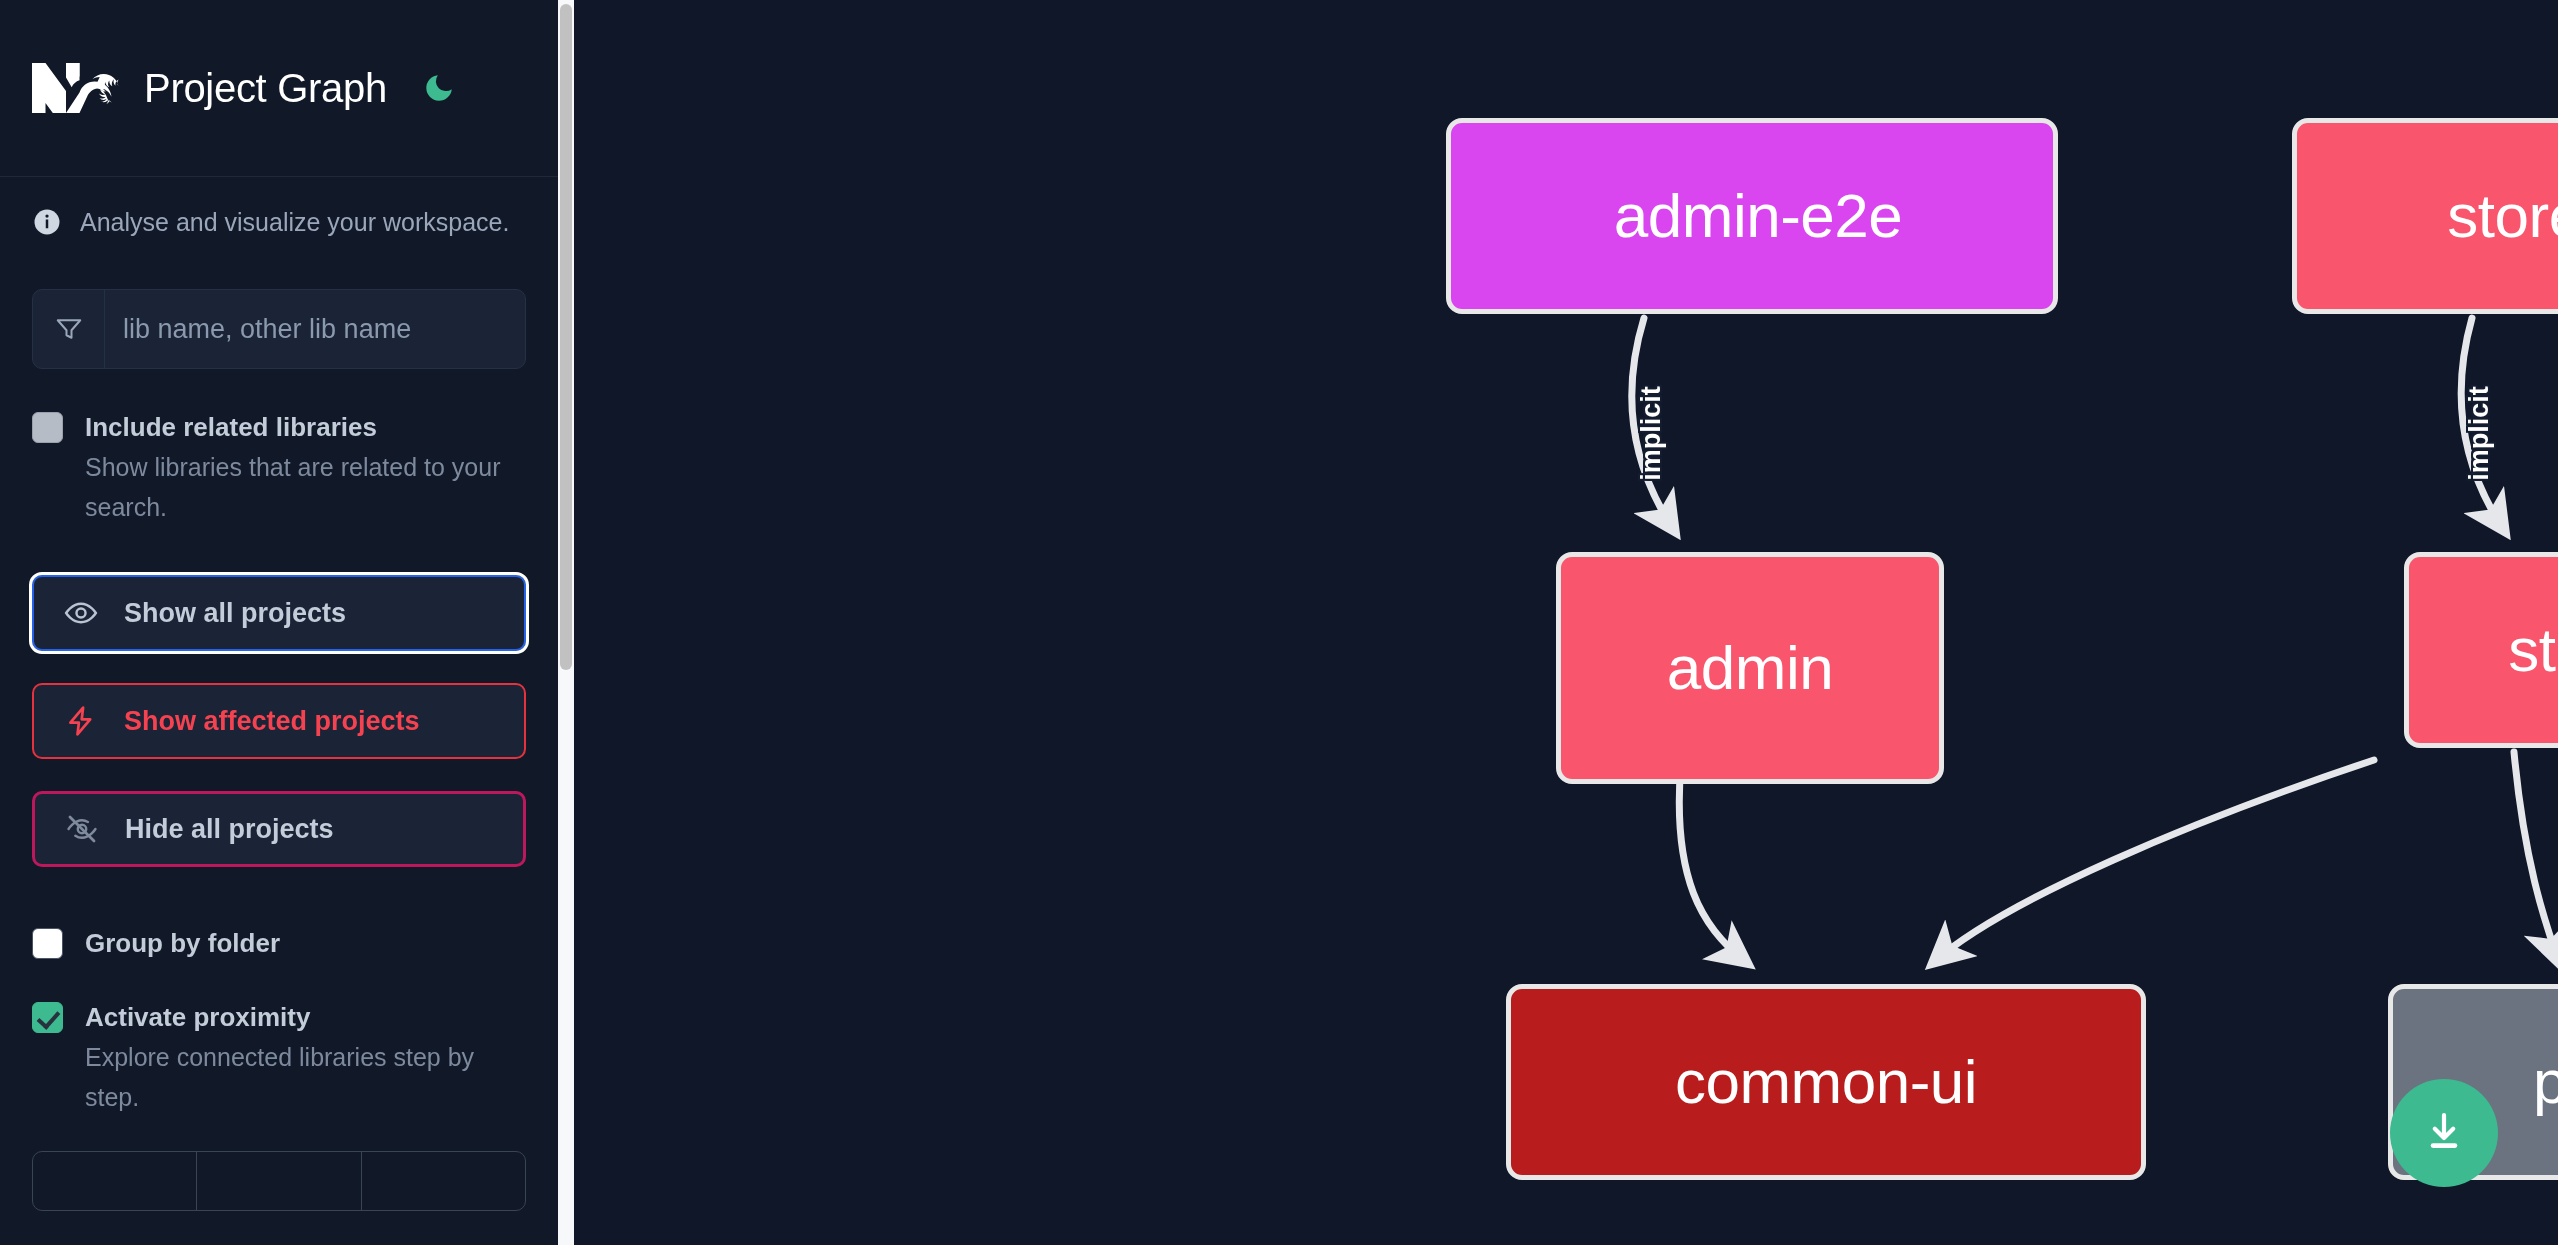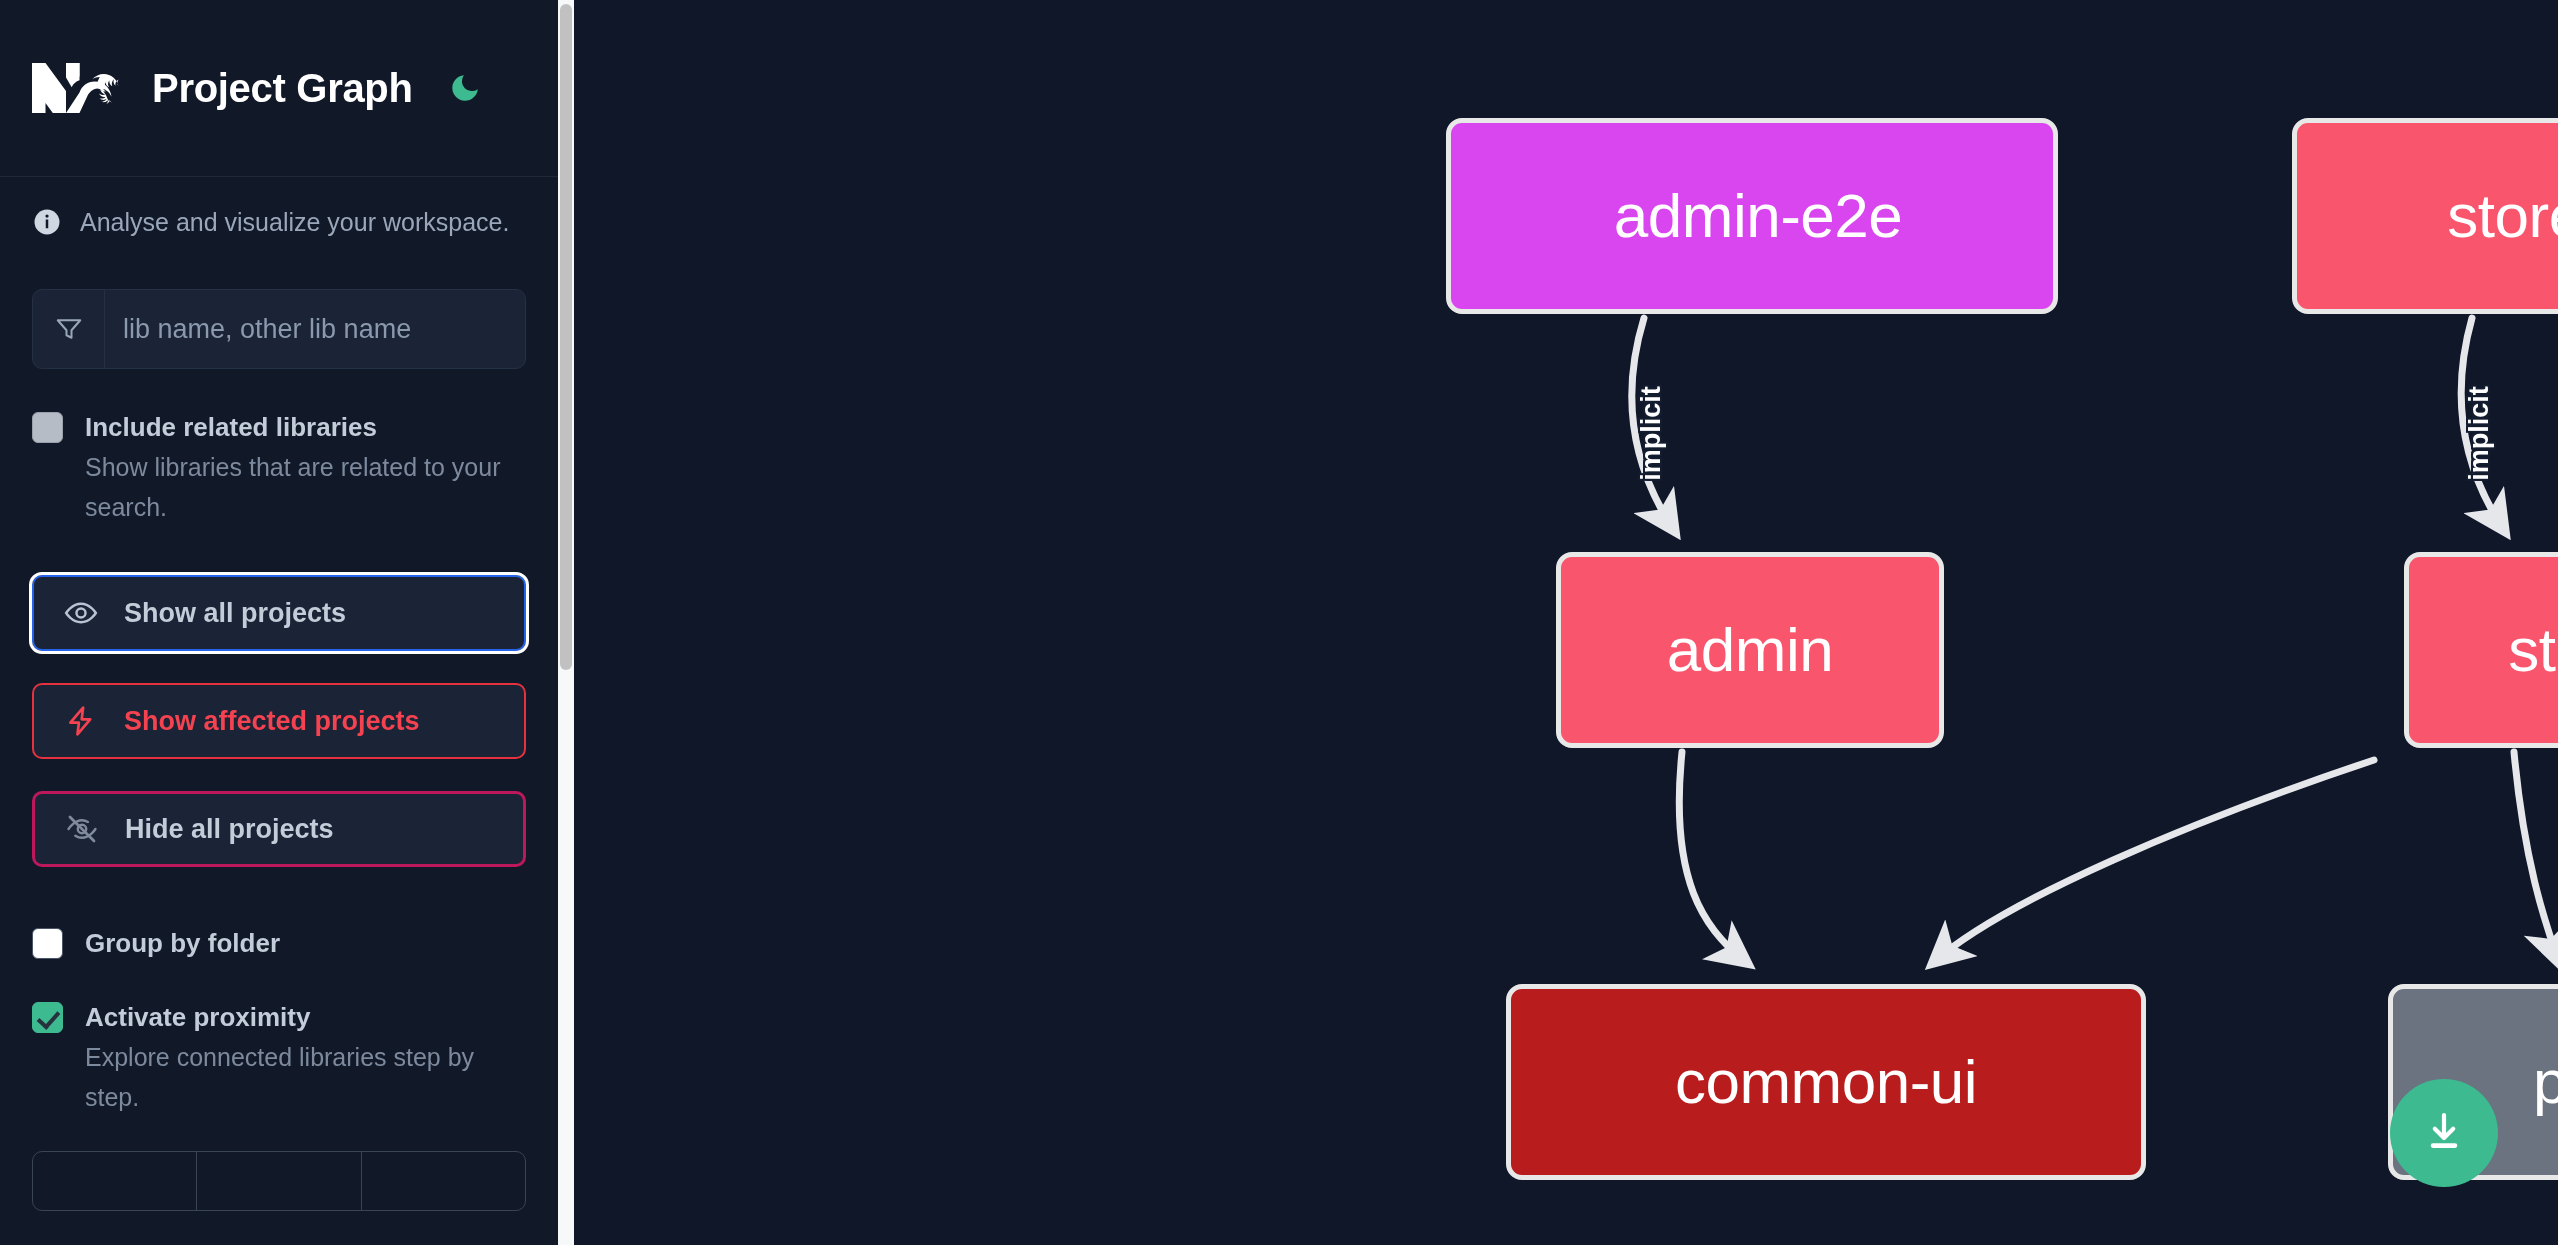--- a/index.html
+++ b/index.html
@@ -22,24 +22,24 @@
   .sidebar-inner { width: 558px; height: 100%; position: relative; }
 
   .brand {
     height: 177px;
     display: flex; align-items: center;
     padding-left: 32px;
     border-bottom: 1px solid #1f2937;
   }
   .nx-logo { width: 92px; height: 58px; flex: 0 0 92px; }
   .brand-title {
-    margin-left: 28px;
+    margin-left: 20px;
     color: #ffffff;
     font-size: 40px;
-    font-weight: 700;
+    font-weight: 400;
     letter-spacing: -0.3px;
     white-space: nowrap;
   }
   .theme-toggle {
     margin-left: 32px;
     width: 40px; height: 40px;
     display: flex; align-items: center; justify-content: center;
     cursor: pointer;
   }
 
@@ -357,21 +357,21 @@
     <div class="edge-label" style="left:1858px; top:418px; transform:rotate(-90deg);">implicit</div>
 
     <div class="node" style="left:872px; top:118px; width:612px; height:196px; background:#d946ef;padding-left:12px;">
       <span class="node-label">admin-e2e</span>
     </div>
 
     <div class="node" style="left:1718px; top:118px; width:568px; height:196px; background:#f9556d;">
       <span class="node-label">store-e2e</span>
     </div>
 
-    <div class="node" style="left:982px; top:552px; width:388px; height:196px; background:#f9556d;">
+    <div class="node" style="left:982px; top:552px; width:388px; height:232px; background:#f9556d;">
       <span class="node-label">admin</span>
     </div>
 
     <div class="node" style="left:1830px; top:552px; width:344px; height:196px; background:#f9556d;">
       <span class="node-label">store</span>
     </div>
 
     <div class="node" style="left:932px; top:984px; width:640px; height:196px; background:#b91c1c;">
       <span class="node-label">common-ui</span>
     </div>

